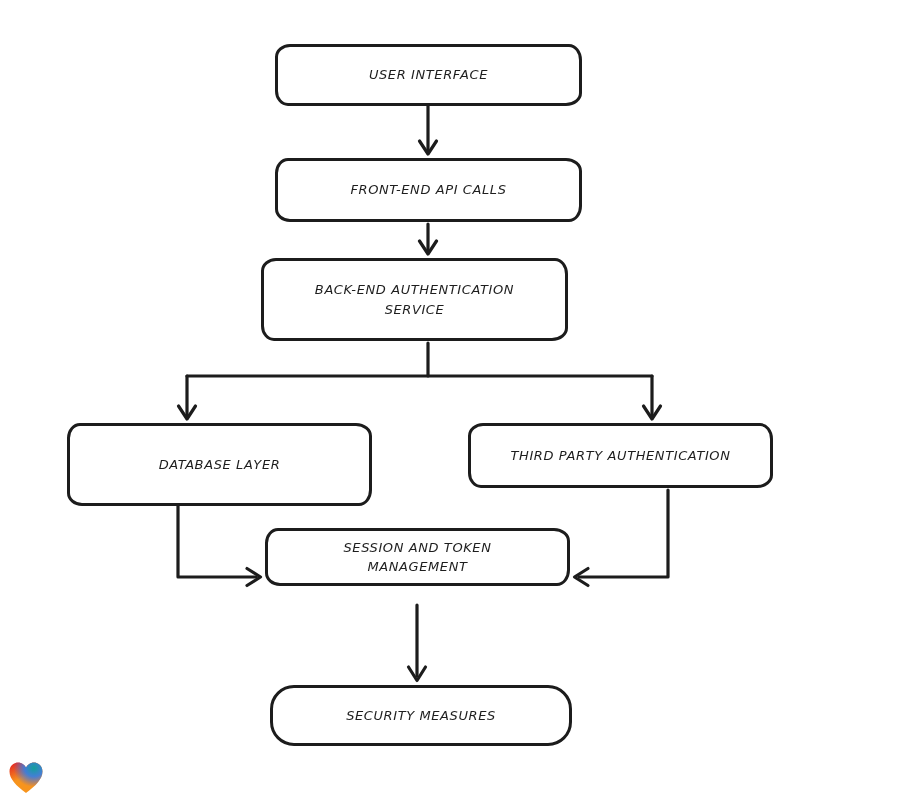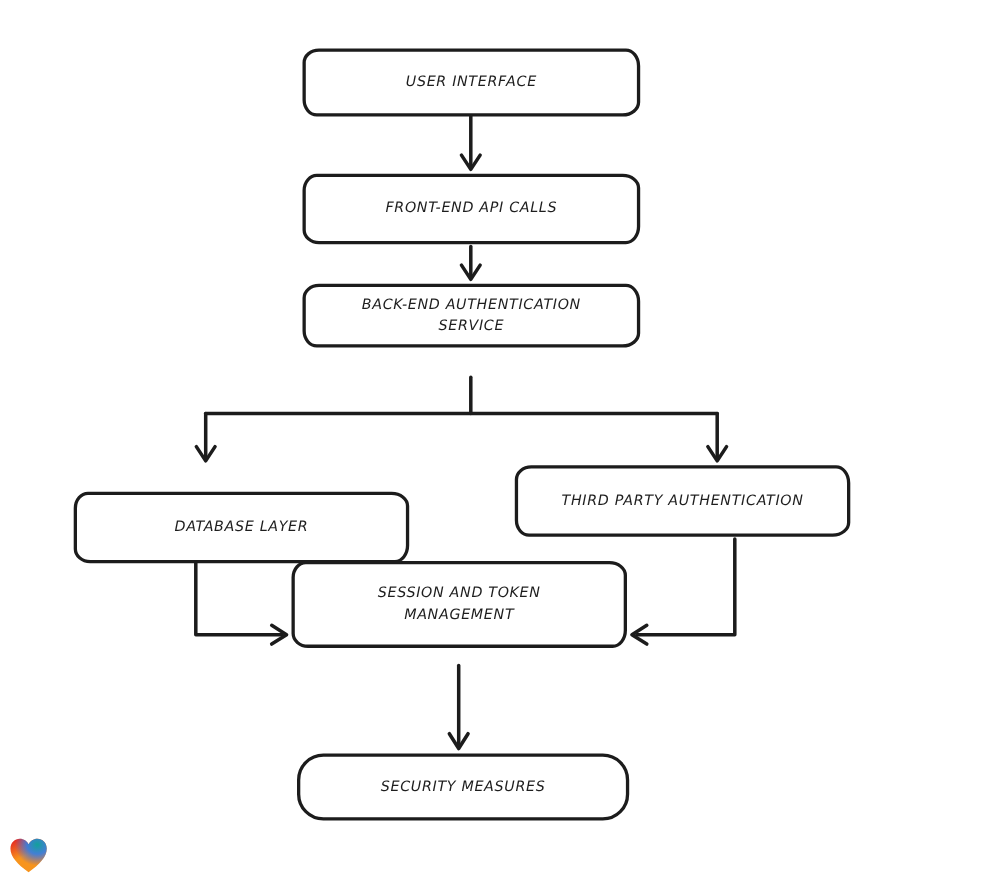--- a/index.html
+++ b/index.html
@@ -39,24 +39,24 @@
     letter-spacing: 0.6px;
     line-height: 1.5;
     color: #1e1e1e;
   }
   
   .r-a { border-radius: 15px 13px 16px 13px / 13px 16px 13px 15px; }
   .r-b { border-radius: 13px 16px 13px 15px / 15px 13px 16px 13px; }
 
   .node-user-interface   { left: 275px; top: 44px;  width: 307px; height: 62px; }
   .node-front-end        { left: 275px; top: 158px; width: 307px; height: 64px; }
-  .node-back-end         { left: 275px; top: 258px; width: 307px; height: 58px; text-align: center; }
-  .node-database         { left: 67px;  top: 447px; width: 305px; height: 65px; }
+  .node-back-end         { left: 261px; top: 258px; width: 307px; height: 83px; text-align: center; }
+  .node-database         { left: 67px;  top: 423px; width: 305px; height: 83px; }
   .node-third-party      { left: 452px; top: 423px; width: 305px; height: 65px; margin-left: 16px; }
-  .node-session          { left: 265px; top: 510px; width: 305px; height: 79px; }
+  .node-session          { left: 265px; top: 528px; width: 305px; height: 58px; }
   .node-security         { left: 270px; top: 685px; width: 302px; height: 61px; border-radius: 24px; }
 
   .node-back-end .label  { max-width: 250px; }
   .node-session  .label  { max-width: 200px; }
 
   .brand-logo {
     position: absolute;
     left: 8px;
     top: 760px;
     width: 36px;

